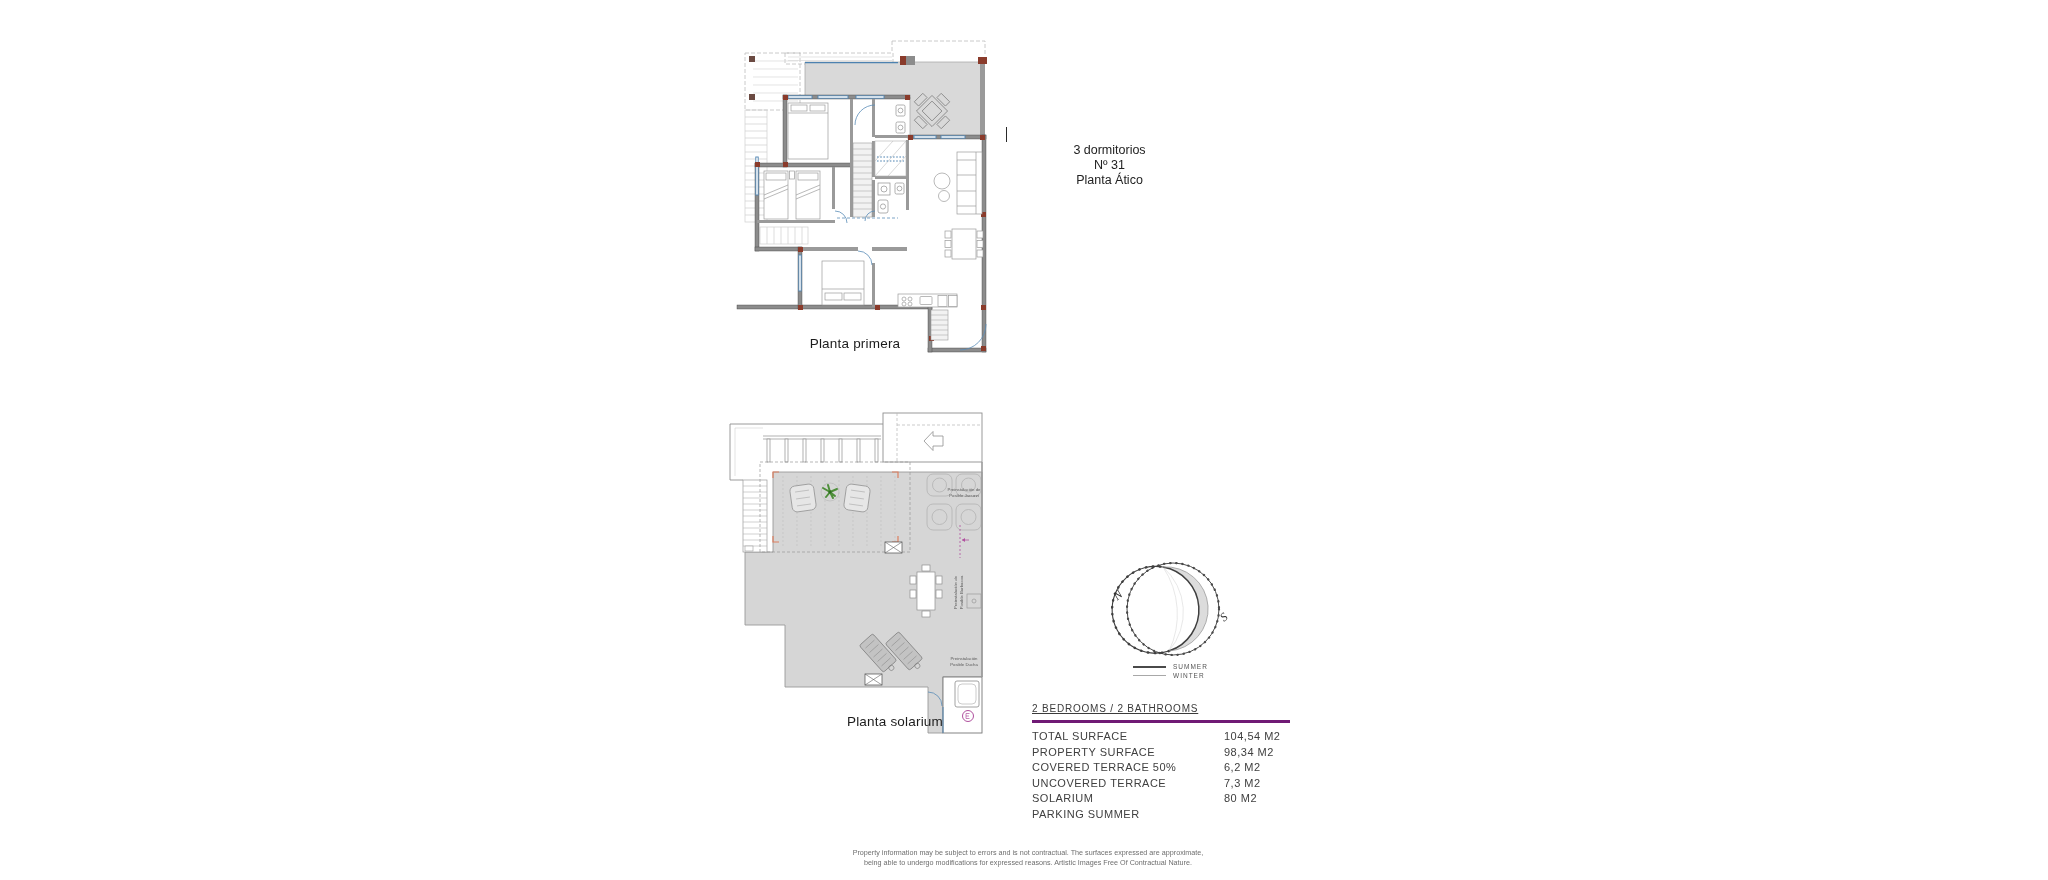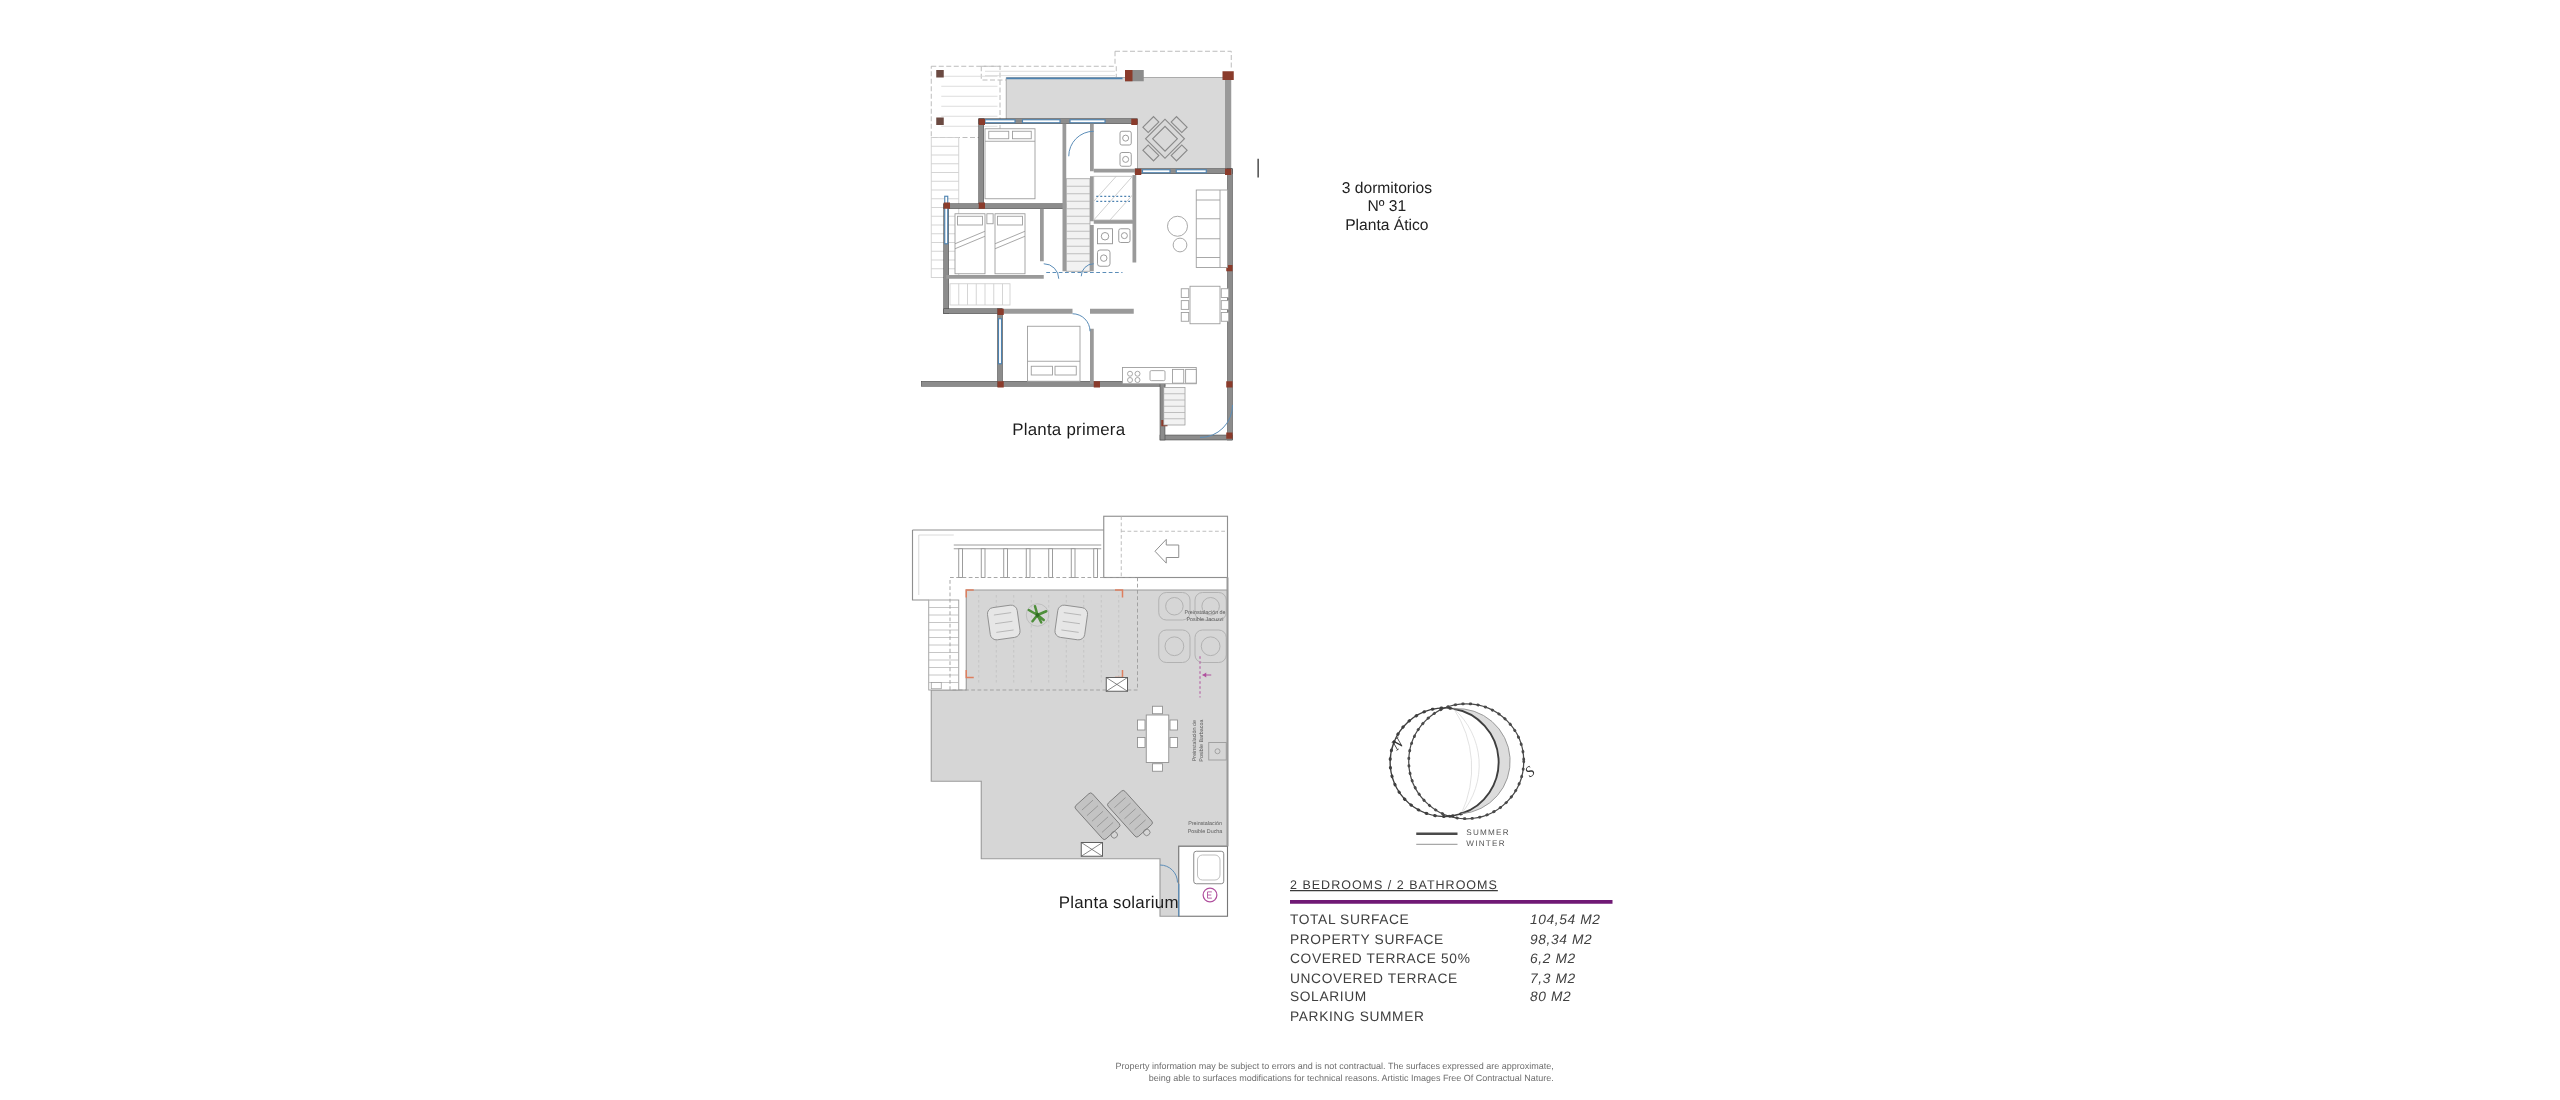--- a/index.html
+++ b/index.html
@@ -44,27 +44,27 @@
   .legend-label{font-size:6.5px;letter-spacing:1px;color:#555;}
   
   .surface-table{left:1032px;top:703px;width:258px;color:#3b3b3b;}
   .t-title{
     font-size:10px;letter-spacing:0.8px;padding-bottom:6px;
     border-bottom:3px solid #701a75;
     text-decoration:underline;
   }
   .t-rows{margin-top:7px;}
   .t-row{position:relative;height:15.5px;font-size:11px;letter-spacing:0.5px;color:#404040;}
-  .t-val{position:absolute;left:192px;top:0;font-style:italic;}
+  .t-val{position:absolute;left:192px;top:0;}
   
   .footer{
     left:813px;top:848px;width:430px;text-align:center;
     font-size:7.2px;line-height:10px;color:#6e6e6e;
   }
-  .footer div{white-space:nowrap;text-align:right;}
+  .footer div{white-space:nowrap;}
   svg{display:block;}
 </style>
 </head>
 <body>
 
 <svg class="abs" style="left:720px;top:33px;" width="300" height="330" viewBox="0 0 300 330">
 
   <g stroke="#bcbcbc" stroke-dasharray="4 2" fill="none" stroke-width="0.8">
     <rect x="25" y="20" width="55" height="57"></rect>
     <rect x="65" y="20" width="108" height="11"></rect>
@@ -433,14 +433,14 @@
     </div>
     <div class="t-row">
       <span>PARKING SUMMER</span>
       <span class="t-val"></span>
     </div>
   </div>
 </div>
 
 <div class="abs footer">
   <div>Property information may be subject to errors and is not contractual. The surfaces expressed are approximate,</div>
-  <div>being able to surfaces modifications for technical reasons. Artistic Images Free Of Contractual Nature.</div>
+  <div>being able to undergo modifications for expressed reasons. Artistic Images Free Of Contractual Nature.</div>
 </div>
 
 </body></html>

